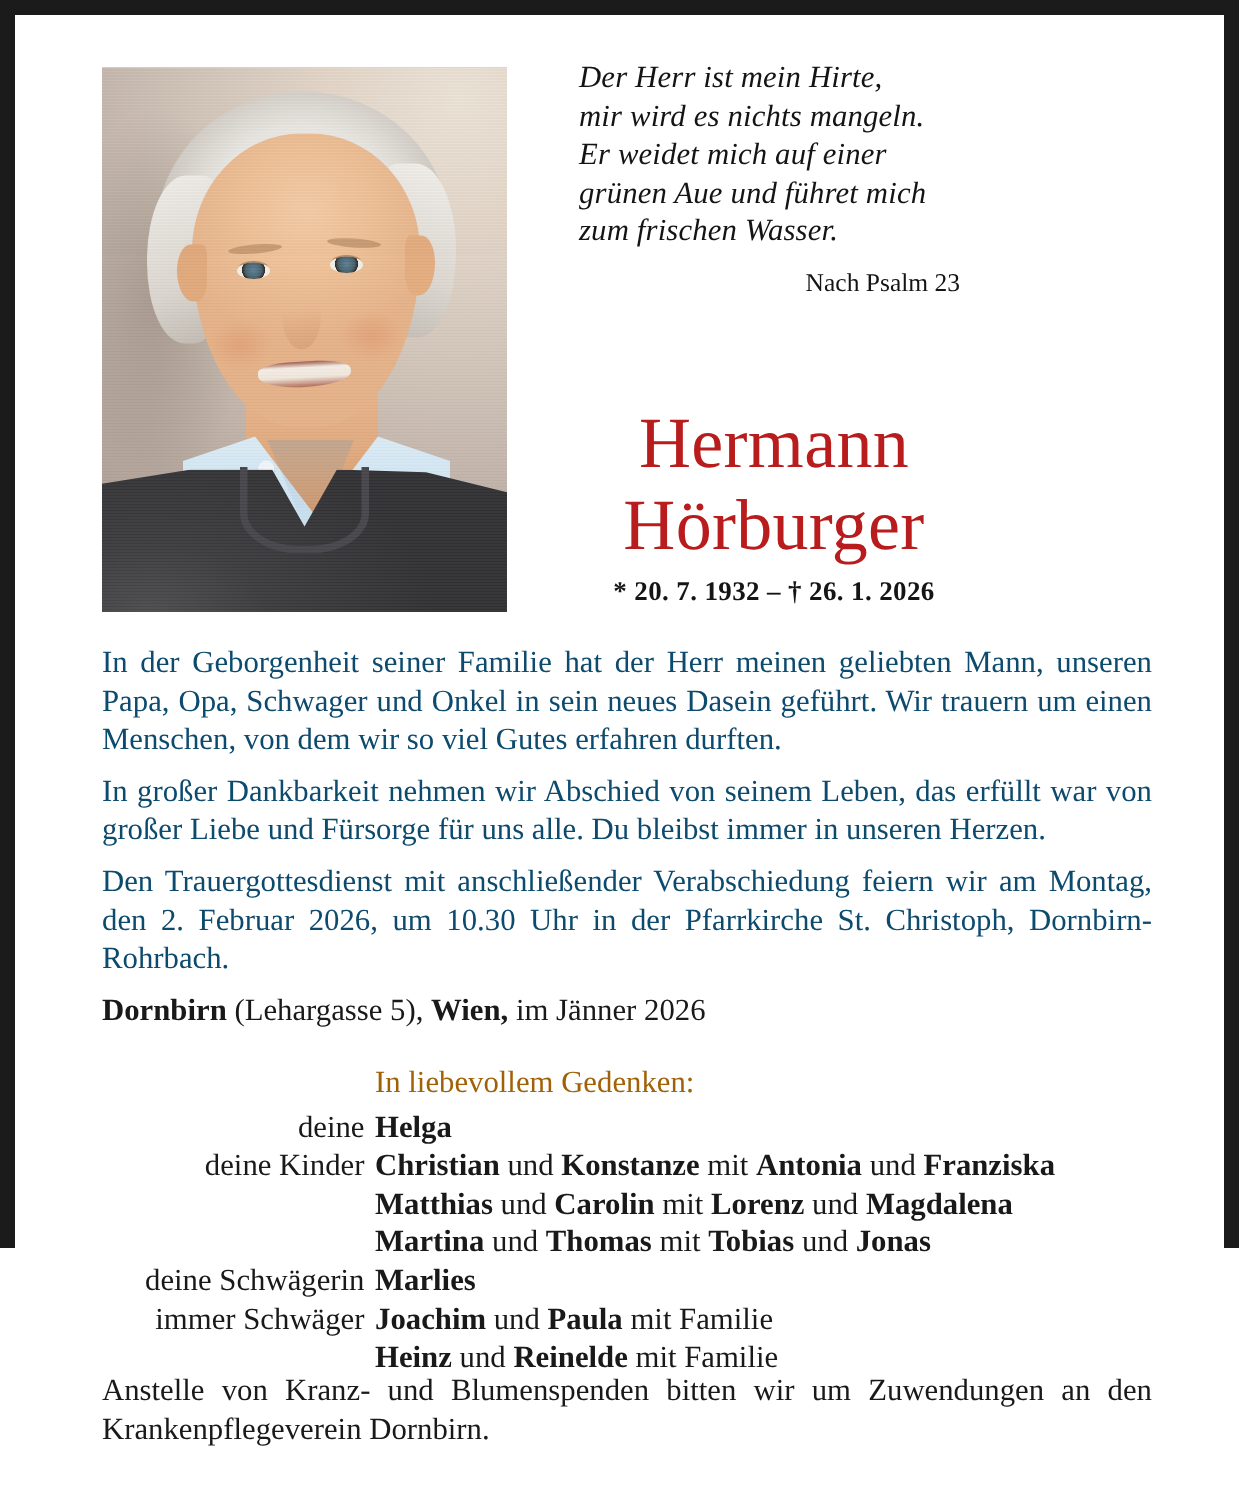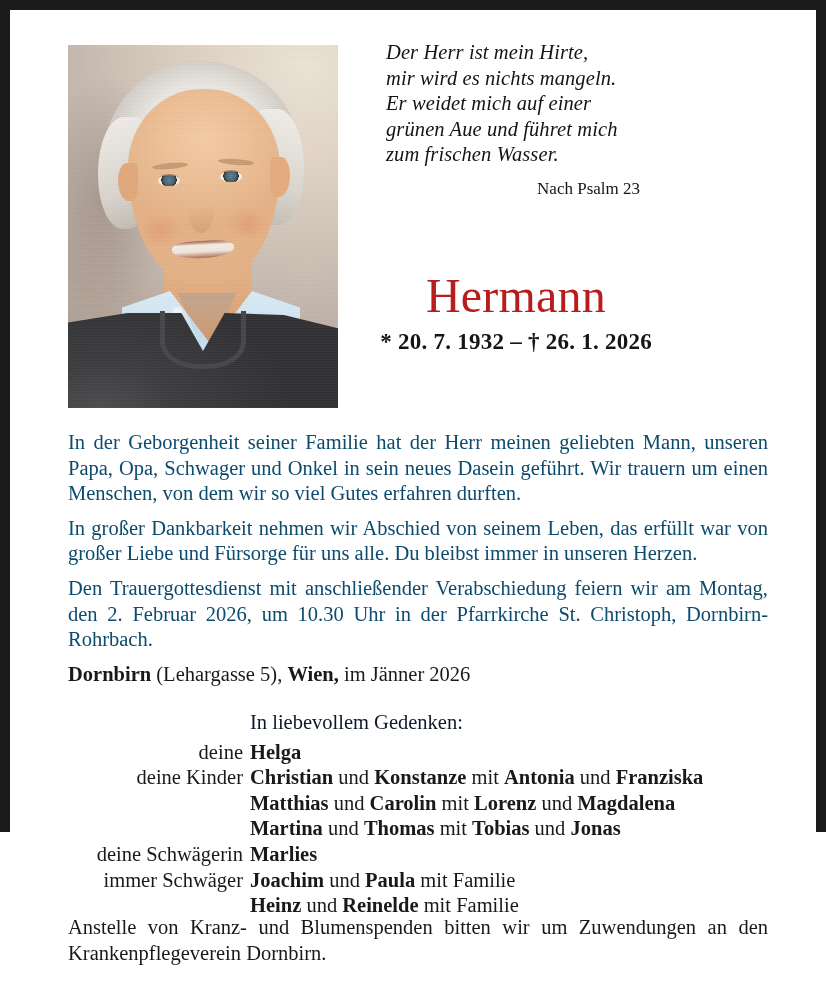--- a/index.html
+++ b/index.html
@@ -264,21 +264,21 @@
   .name-line {
     font-size: 48px;
     line-height: 55px;
     font-weight: 400;
     letter-spacing: .2px;
     color: #b91c1c;
     white-space: nowrap;
   }
   #name-dates {
     margin-top: 6px;
-    font-size: 23px;
+    font-size: 18px;
     font-weight: 700;
     letter-spacing: .25px;
     color: #151515;
     white-space: nowrap;
   }
 
   
   #body-text {
     position: absolute;
     left: 58px;
@@ -305,21 +305,21 @@
   
   #survivors-block {
     position: absolute;
     left: 58px;
     top: 700px;
     width: 700px;
   }
   #survivors-heading {
     font-size: 20.5px;
     line-height: 25.6px;
-    color: #0f172a;
+    color: #a16207;
     padding-left: 182px;
     margin-bottom: 4px;
   }
   #survivors-table {
     border-collapse: collapse;
     margin-left: 0;
   }
   #survivors-table td {
     font-size: 20.5px;
     line-height: 25.6px;
@@ -389,20 +389,21 @@
         <div id="psalm-text">Der Herr ist mein Hirte,
 mir wird es nichts mangeln.
 Er weidet mich auf einer
 grünen Aue und führet mich
 zum frischen Wasser.</div>
         <div id="psalm-source">Nach Psalm 23</div>
       </div>
 
       <div id="name-block">
         <div class="name-line">Hermann</div>
+        <div class="name-line">Hörburger</div>
         <div id="name-dates">* 20. 7. 1932 – † 26. 1. 2026</div>
       </div>
 
     </div>
 
     <div id="body-text">
       <p class="body-par">In der Geborgenheit seiner Familie hat der Herr meinen geliebten Mann, unseren Papa, Opa, Schwager und Onkel in sein neues Dasein geführt. Wir trauern um einen Menschen, von dem wir so viel Gutes erfahren durften.</p>
       <p class="body-par">In großer Dankbarkeit nehmen wir Abschied von seinem Leben, das erfüllt war von großer Liebe und Fürsorge für uns alle. Du bleibst immer in unseren Herzen.</p>
       <p class="body-par">Den Trauergottesdienst mit anschließender Verabschiedung feiern wir am Montag, den 2. Februar 2026, um 10.30 Uhr in der Pfarrkirche St. Christoph, Dornbirn-Rohrbach.</p>
       <div id="place-date-line">

